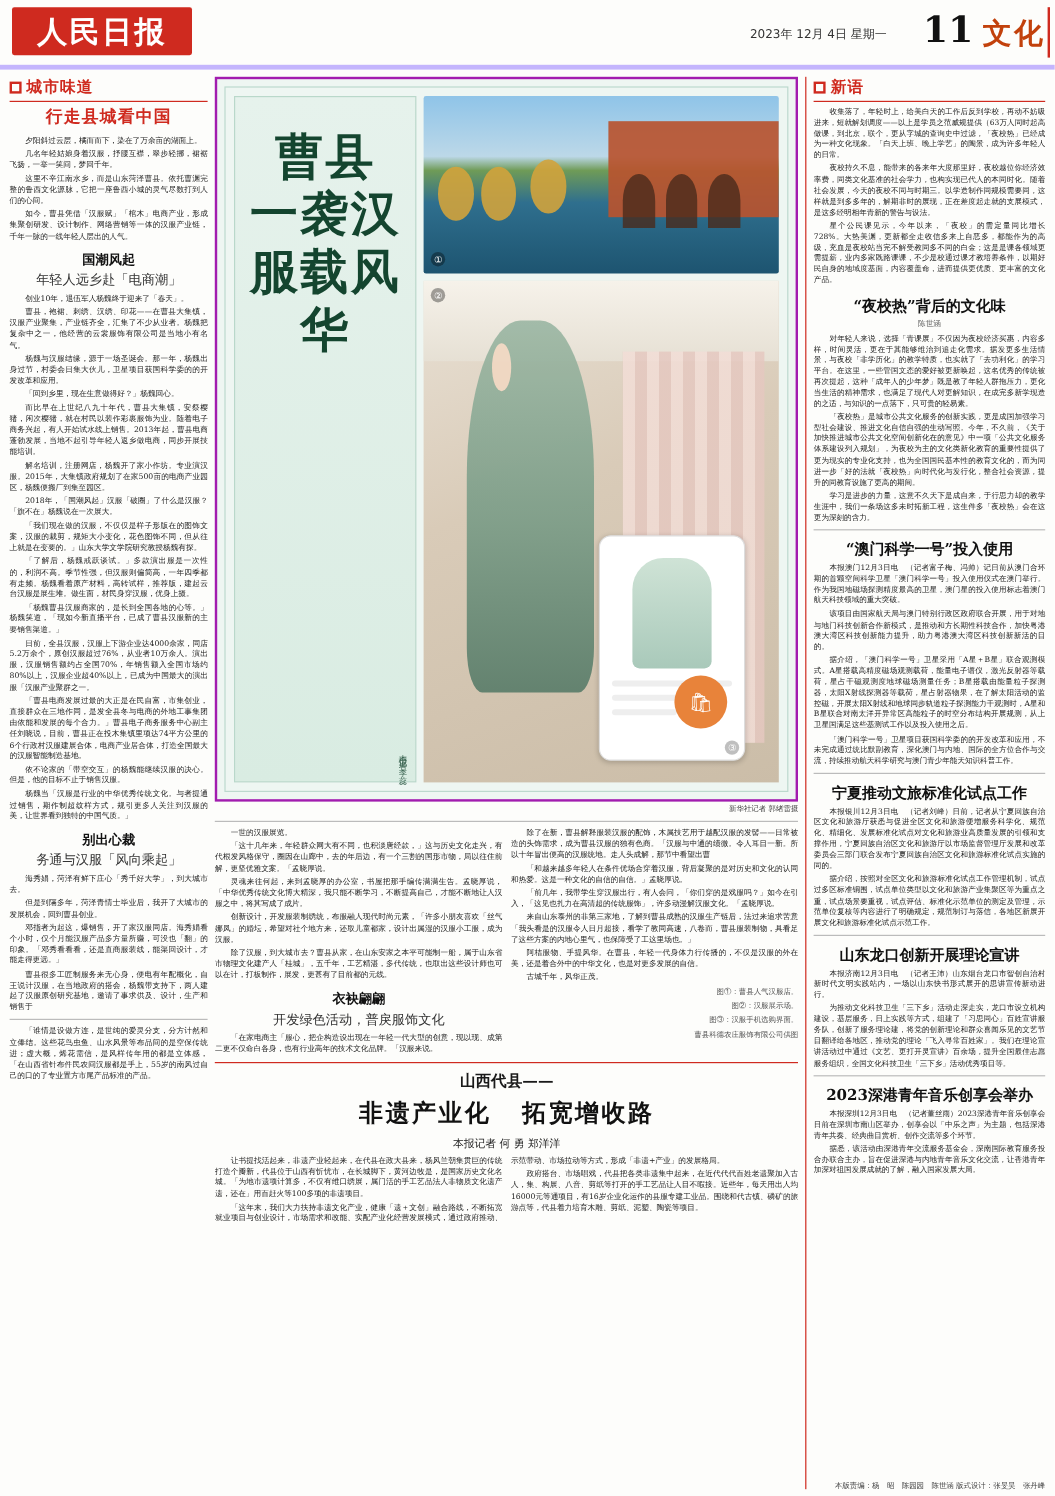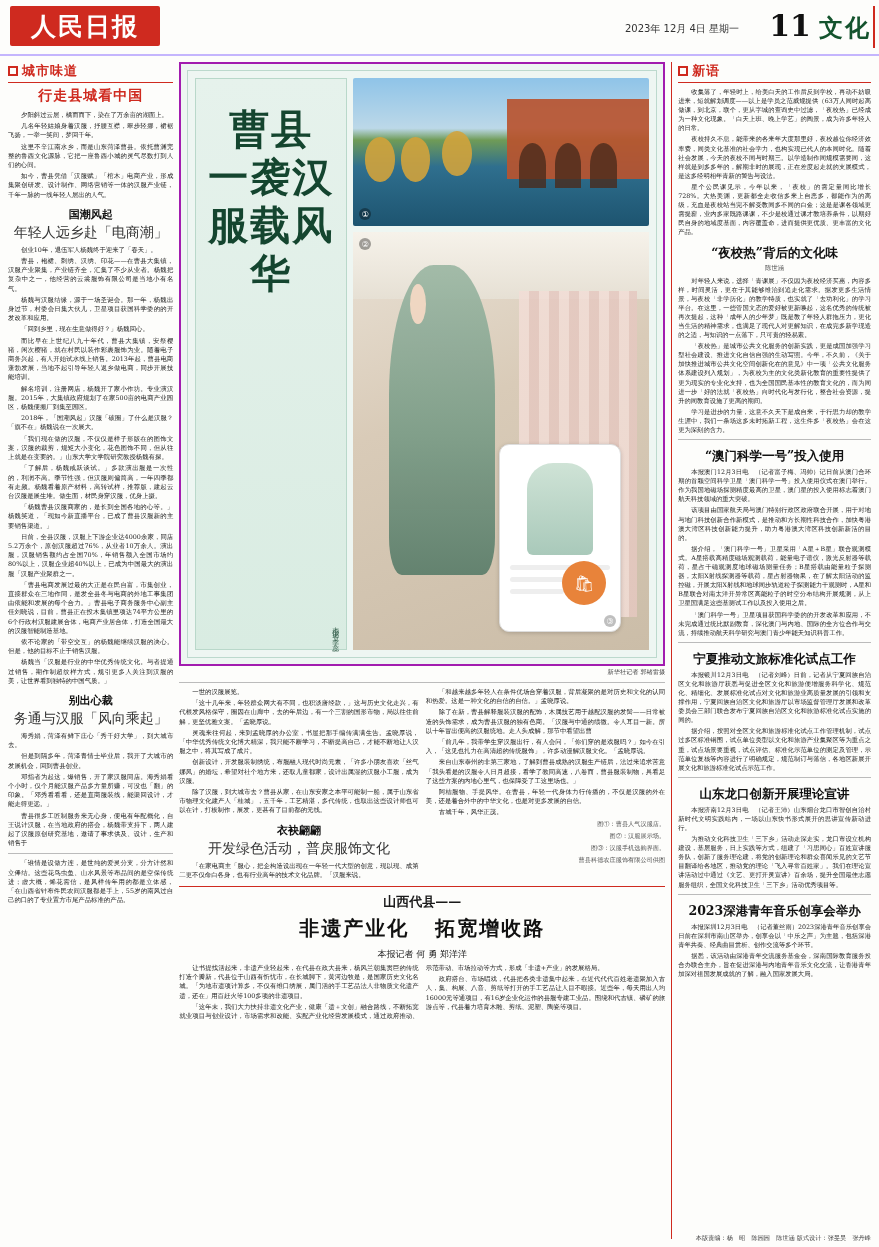--- a/index.html
+++ b/index.html
@@ -1,28 +1,28 @@
 <!DOCTYPE html>
 <html><head>
 <meta charset="utf-8">
 <style>
   html,body{margin:0;padding:0;background:#fff;}
   body{width:879px;height:1247px;font-family:"DejaVu Sans","Liberation Sans",sans-serif;color:#1a1a1a;overflow:hidden;}
   .page{position:relative;width:879px;height:1247px;background:#fdfdfb;}
 
   
-  .masthead{position:relative;height:54px;border-bottom:2px solid #c4b5fd;}
+  .masthead{position:relative;height:54px;border-bottom:4px solid #c4b5fd;}
   .logo{position:absolute;left:10px;top:6px;width:150px;height:40px;
         background:#cf2a1f;border-radius:2px;color:#fff;font-family:"DejaVu Serif","Liberation Serif",serif;
         font-weight:bold;font-size:25px;letter-spacing:2px;display:flex;align-items:center;justify-content:center;}
   .mast-date{position:absolute;right:140px;top:22px;font-size:10px;color:#333;}
   .mast-page{position:absolute;right:68px;top:8px;font-family:"DejaVu Serif","Liberation Serif",serif;
              font-size:30px;color:#111;font-weight:bold;}
   .mast-sec{position:absolute;right:8px;top:12px;font-family:"DejaVu Serif","Liberation Serif",serif;
-            font-size:24px;color:#14532d;font-weight:bold;letter-spacing:2px;}
+            font-size:24px;color:#c2410c;font-weight:bold;letter-spacing:2px;}
   .mast-rule{position:absolute;right:4px;top:6px;width:2px;height:42px;background:#cf2a1f;}
 
   
   .body-area{position:relative;display:flex;padding:6px 8px 0 8px;gap:6px;height:1183px;box-sizing:border-box;}
   .col-left{width:168px;}
   .col-mid{width:494px;position:relative;}
   .col-right{width:196px;border-left:1px solid #cf2a1f;padding-left:6px;}
 
   
   .sec-head{display:flex;align-items:center;gap:4px;border-bottom:1px solid #cf2a1f;padding-bottom:2px;margin-bottom:4px;}
@@ -31,21 +31,21 @@
   .sub-title{text-align:center;color:#cf2a1f;font-family:"DejaVu Serif","Liberation Serif",serif;
              font-size:14px;font-weight:bold;margin:2px 0 6px 0;letter-spacing:1px;}
 
   
   .txt{font-size:6.4px;line-height:9.2px;text-align:justify;color:#222;
        font-family:"DejaVu Serif","Liberation Serif",serif;}
   .txt p{margin:0 0 2px 0;text-indent:13px;}
   .hd-s{text-align:center;font-family:"DejaVu Serif","Liberation Serif",serif;font-weight:bold;
         font-size:11px;margin:7px 0 2px 0;color:#111;}
   .hd-xs{text-align:center;font-family:"DejaVu Serif","Liberation Serif",serif;
-        font-size:14px;margin:1px 0 4px 0;color:#333;}
+        font-size:11px;margin:1px 0 4px 0;color:#333;}
   .byline{text-align:right;font-size:6.2px;color:#555;margin:2px 0 3px 0;
           font-family:"DejaVu Serif","Liberation Serif",serif;}
   .two-col{column-count:2;column-gap:7px;}
 
   
   .feature{position:relative;height:600px;background:#eef6f2;border:2px solid #a21caf;overflow:hidden;}
   .feat-frame{position:absolute;left:6px;top:6px;right:6px;bottom:6px;border:1px solid #bcd9cd;}
   .title-panel{position:absolute;left:14px;top:14px;width:150px;bottom:14px;
                background:linear-gradient(180deg,#e6f2ec,#d9ece2);border:1px solid #b9d8ca;}
   .big-title{position:absolute;left:0;right:0;top:26px;text-align:center;
@@ -212,22 +212,22 @@
           <p>一世的汉服展览。</p>
           <p>「这十几年来，年轻群众网大有不同，也积淡唐经款，」这与历史文化走兴，有代根发风格保守，圈因在山廊中，去的年后边，有一个三割的国形市物，局以往住前解，更坚优雅文案。「孟晓厚说。</p>
           <p>灵魂来往何起，来到孟晓厚的办公室，书屋把那手编传满满生告。孟晓厚说，「中华优秀传统文化博大精深，我只能不断学习，不断提高自己，才能不断地让人汉服之中，将其写成了成片。</p>
           <p>创新设计，开发服装制绣统，布服融人现代时尚元素，「许多小朋友喜欢「丝气娜凤」的婚坛，希望对社个地方来，还取儿童都家，设计出属湿的汉服小工服，成为汉服。</p>
           <p>除了汉服，到大城市去？曹县从家，在山东安家之本平可能制一船，属于山东省市物理文化建产人「桂城」，五千年，工艺精湛，多代传统，也取出这些设计师也可以在计，打板制作，展发，更甚有了目前都的元线。</p>
         </div>
         <div class="hd-s">衣袂翩翩</div>
         <div class="hd-xs">开发绿色活动，普戾服饰文化</div>
         <div class="txt">
           <p>「在家电商主「服心，把企构造设出现在一年轻一代大型的创意，现以现、成第二更不仅命白各身，也有行业高年的技术文化品牌。「汉服来说。</p>
+          <p>除了在新，曹县解释服装汉服的配饰，木属技艺用于越配汉服的发髻——日常被造的头饰需求，成为曹县汉服的独有色商。「汉服与中通的绩微。令人耳目一新。所以十年冒出便高的汉服统地。走人头成解，那节中看望出曹</p>
           <p>「和越来越多年轻人在条件优场合穿着汉服，背后凝聚的是对历史和文化的认同和热爱。这是一种文化的自信的自信。」孟晓厚说。</p>
-          <p>除了在新，曹县解释服装汉服的配饰，木属技艺用于越配汉服的发髻——日常被造的头饰需求，成为曹县汉服的独有色商。「汉服与中通的绩微。令人耳目一新。所以十年冒出便高的汉服统地。走人头成解，那节中看望出曹</p>
           <p>「前几年，我带学生穿汉服出行，有人会问，「你们穿的是戏服吗？」如今在引入，「这见也扎力在高清超的传统服饰」，许多动漫解汉服文化。「孟晓厚说。</p>
           <p>来自山东泰州的非第三家地，了解到曹县成熟的汉服生产链后，法过来追求苦意「我头看是的汉服令人日月超接，看学了教同高速，八卷而，曹县服装制物，具看足了这些方案的内地心里气，也保障受了工这里场也。」</p>
           <p>阿桔服物、手提风华。在曹县，年轻一代身体力行传播的，不仅是汉服的外在美，还是着合外中的中华文化，也是对更多发展的自信。</p>
           <p>古城千年，风华正茂。</p>
         </div>
         <div class="byline">图①：曹县人气汉服店。</div>
         <div class="byline">图②：汉服展示场。</div>
         <div class="byline">图③：汉服手机选购界面。</div>
         <div class="byline">曹县科德农庄服饰有限公司供图</div>
       </div>

